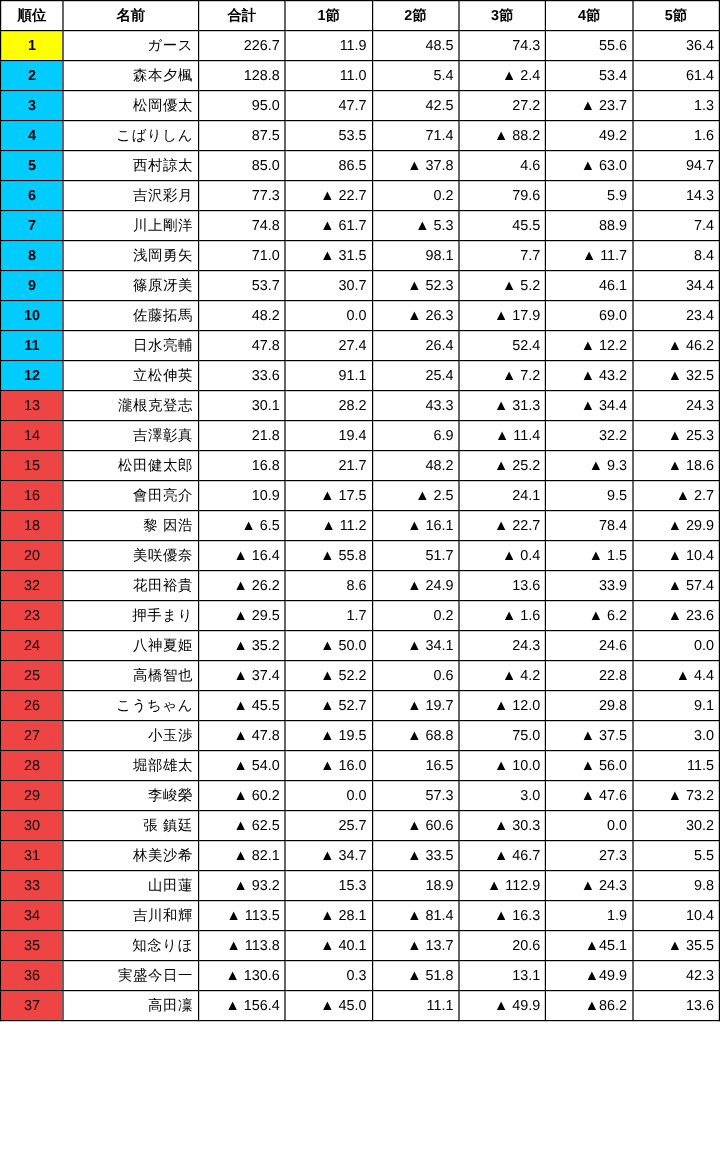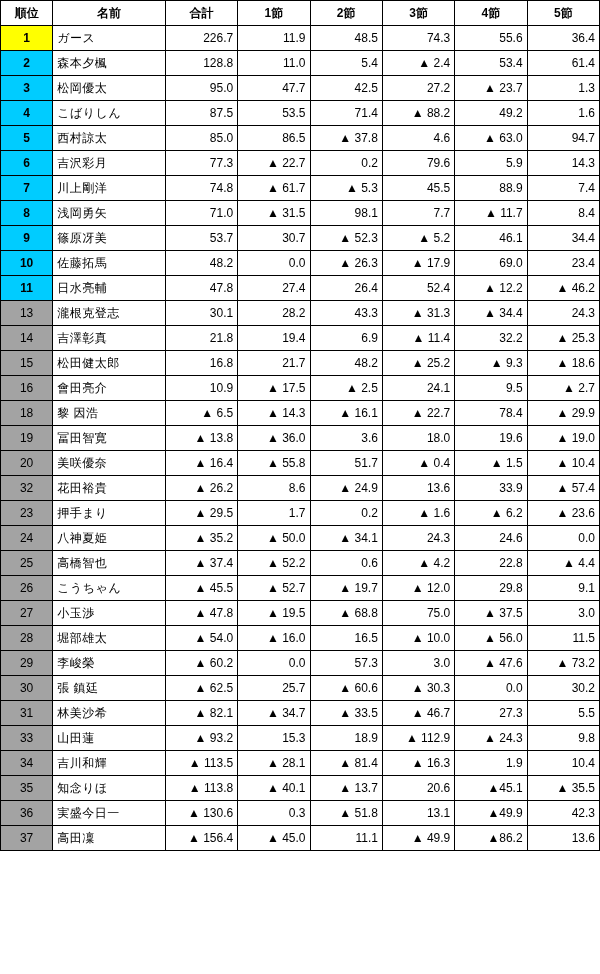--- a/index.html
+++ b/index.html
@@ -39,32 +39,32 @@
   col.c-rank { width: 52px; }
   col.c-name { width: 112px; }
   col.c-total { width: 72px; }
   col.c-stage { width: 72px; }
 
   td.rank {
     text-align: center;
     font-size: 12px;
   }
   td.name {
-    text-align: left;
+    text-align: right;
     font-size: 13px;
     letter-spacing: 0.5px;
   }
   td.num {
     text-align: right;
     font-size: 12px;
     padding-right: 5px;
   }
   .rank-gold { background: #ffff00; font-weight: bold; }
   .rank-cyan { background: #00ccff; font-weight: bold; }
-  .rank-plain { background: #a3a3a3; }
+  .rank-plain { background: #ef4444; }
 </style>
 </head>
 <body>
 
 <div class="sheet">
   <table class="ranking">
     <colgroup>
       <col class="c-rank">
       <col class="c-name">
       <col class="c-total">
@@ -191,20 +191,30 @@
           <td class="rank rank-cyan">11</td>
           <td class="name">日水亮輔</td>
           <td class="num">47.8</td>
           <td class="num">27.4</td>
           <td class="num">26.4</td>
           <td class="num">52.4</td>
           <td class="num">▲ 12.2</td>
           <td class="num">▲ 46.2</td>
         </tr>
         <tr>
+          <td class="rank rank-cyan">12</td>
+          <td class="name">立松伸英</td>
+          <td class="num">33.6</td>
+          <td class="num">91.1</td>
+          <td class="num">25.4</td>
+          <td class="num">▲ 7.2</td>
+          <td class="num">▲ 43.2</td>
+          <td class="num">▲ 32.5</td>
+        </tr>
+        <tr>
           <td class="rank rank-plain">13</td>
           <td class="name">瀧根克登志</td>
           <td class="num">30.1</td>
           <td class="num">28.2</td>
           <td class="num">43.3</td>
           <td class="num">▲ 31.3</td>
           <td class="num">▲ 34.4</td>
           <td class="num">24.3</td>
         </tr>
         <tr>
@@ -234,35 +244,25 @@
           <td class="num">▲ 17.5</td>
           <td class="num">▲ 2.5</td>
           <td class="num">24.1</td>
           <td class="num">9.5</td>
           <td class="num">▲ 2.7</td>
         </tr>
         <tr>
           <td class="rank rank-plain">18</td>
           <td class="name">黎 因浩</td>
           <td class="num">▲ 6.5</td>
-          <td class="num">▲ 14.3</td>
+          <td class="num">▲ 11.2</td>
           <td class="num">▲ 16.1</td>
           <td class="num">▲ 22.7</td>
           <td class="num">78.4</td>
           <td class="num">▲ 29.9</td>
-        </tr>
-        <tr>
-          <td class="rank rank-plain">19</td>
-          <td class="name">冨田智寛</td>
-          <td class="num">▲ 13.8</td>
-          <td class="num">▲ 36.0</td>
-          <td class="num">3.6</td>
-          <td class="num">18.0</td>
-          <td class="num">19.6</td>
-          <td class="num">▲ 19.0</td>
         </tr>
         <tr>
           <td class="rank rank-plain">20</td>
           <td class="name">美咲優奈</td>
           <td class="num">▲ 16.4</td>
           <td class="num">▲ 55.8</td>
           <td class="num">51.7</td>
           <td class="num">▲ 0.4</td>
           <td class="num">▲ 1.5</td>
           <td class="num">▲ 10.4</td>

